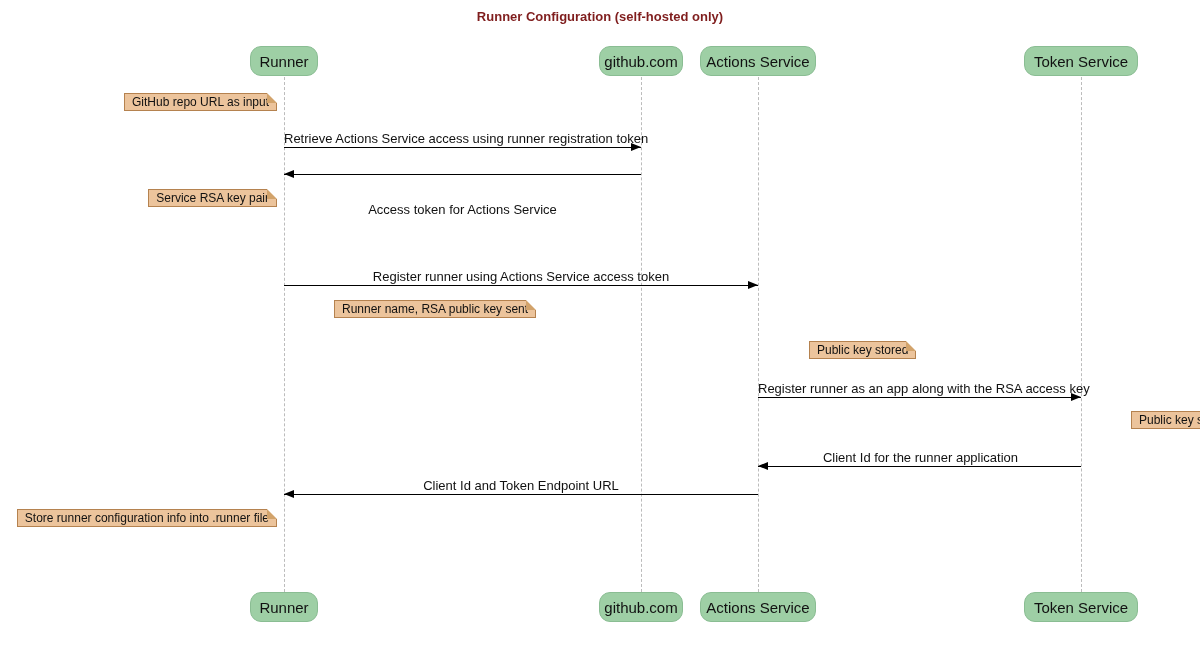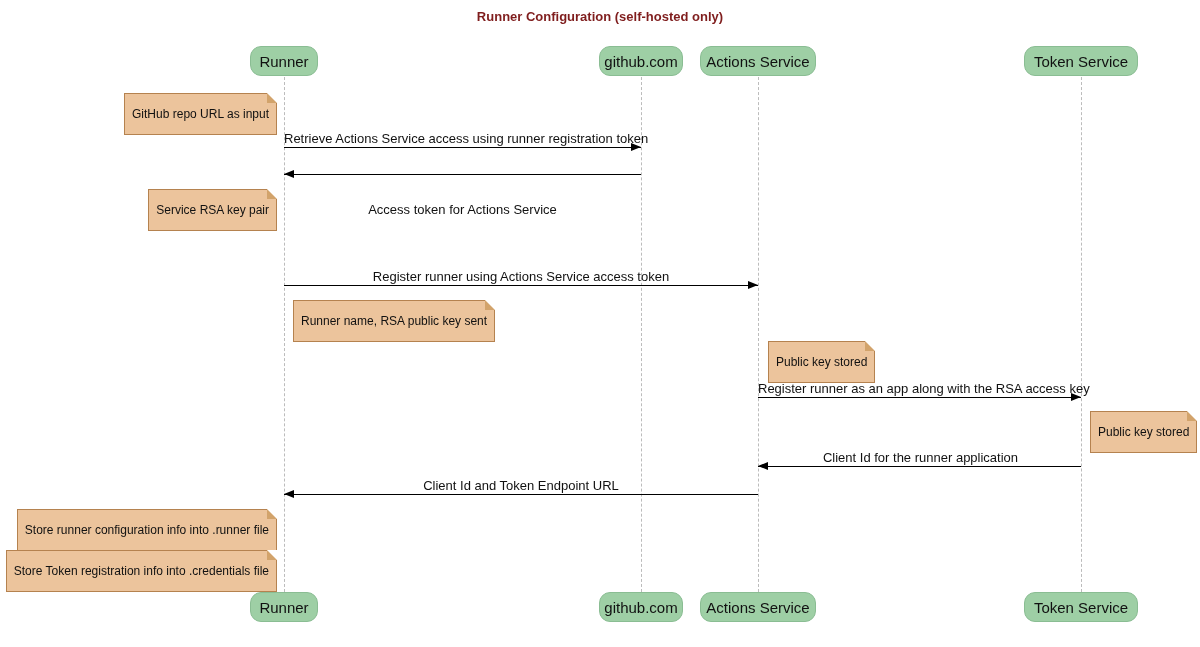--- a/index.html
+++ b/index.html
@@ -65,30 +65,31 @@
     border-bottom: 4px solid transparent;
     border-left: 10px solid #000000;
   }
   .arrowhead.left {
     border-top: 4px solid transparent;
     border-bottom: 4px solid transparent;
     border-right: 10px solid #000000;
   }
   .note {
     position: absolute;
-    height: 42px;
+    height: 18px;
     background: #ECC49C;
     border: 1px solid #B5824F;
     box-sizing: border-box;
     display: flex;
     align-items: center;
     padding: 0 7px;
     font-size: 12px;
     color: #111111;
     white-space: nowrap;
+    margin-left: 41px;
   }
   .note::after {
     content: "";
     position: absolute;
     top: -1px;
     right: -1px;
     width: 0;
     height: 0;
     border-style: solid;
     border-width: 0 10px 10px 0;
@@ -152,15 +153,14 @@
     <div class="msg-line" style="left:284px; top:494px; width:474px;"></div>
     <div class="arrowhead left" style="left:284px; top:490px;"></div>
   </div>
 
   <div class="note" style="right:923px; top:93px;">GitHub repo URL as input</div>
   <div class="note" style="right:923px; top:189px;">Service RSA key pair</div>
   <div class="note" style="left:293px;  top:300px;">Runner name, RSA public key sent</div>
   <div class="note" style="left:768px;  top:341px;">Public key stored</div>
   <div class="note" style="left:1090px; top:411px;">Public key stored</div>
   <div class="note" style="right:923px; top:509px;">Store runner configuration info into .runner file</div>
-  <div class="note" style="right:923px; top:550px;">Store Token registration info into .credentials file</div>
 
 </div>
 
 </body></html>

